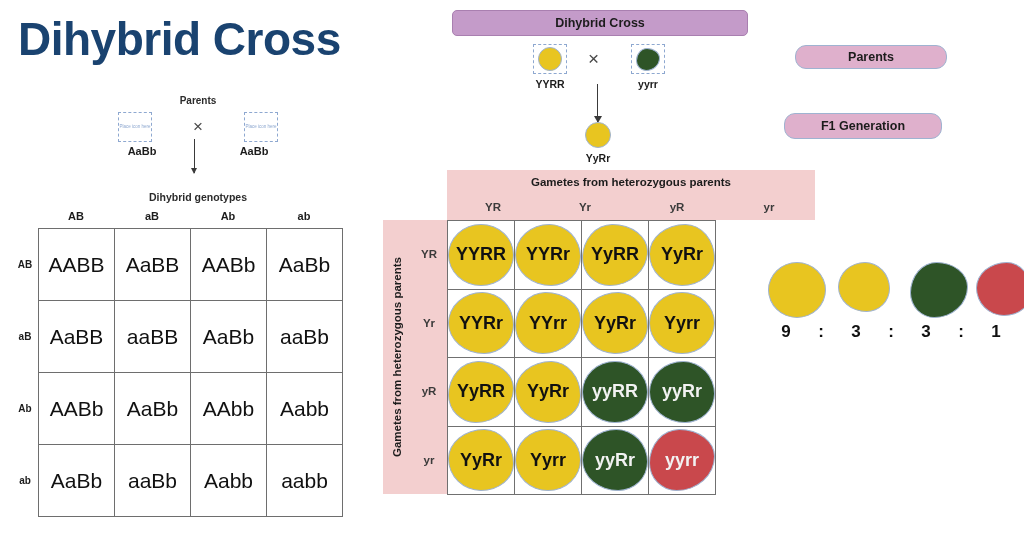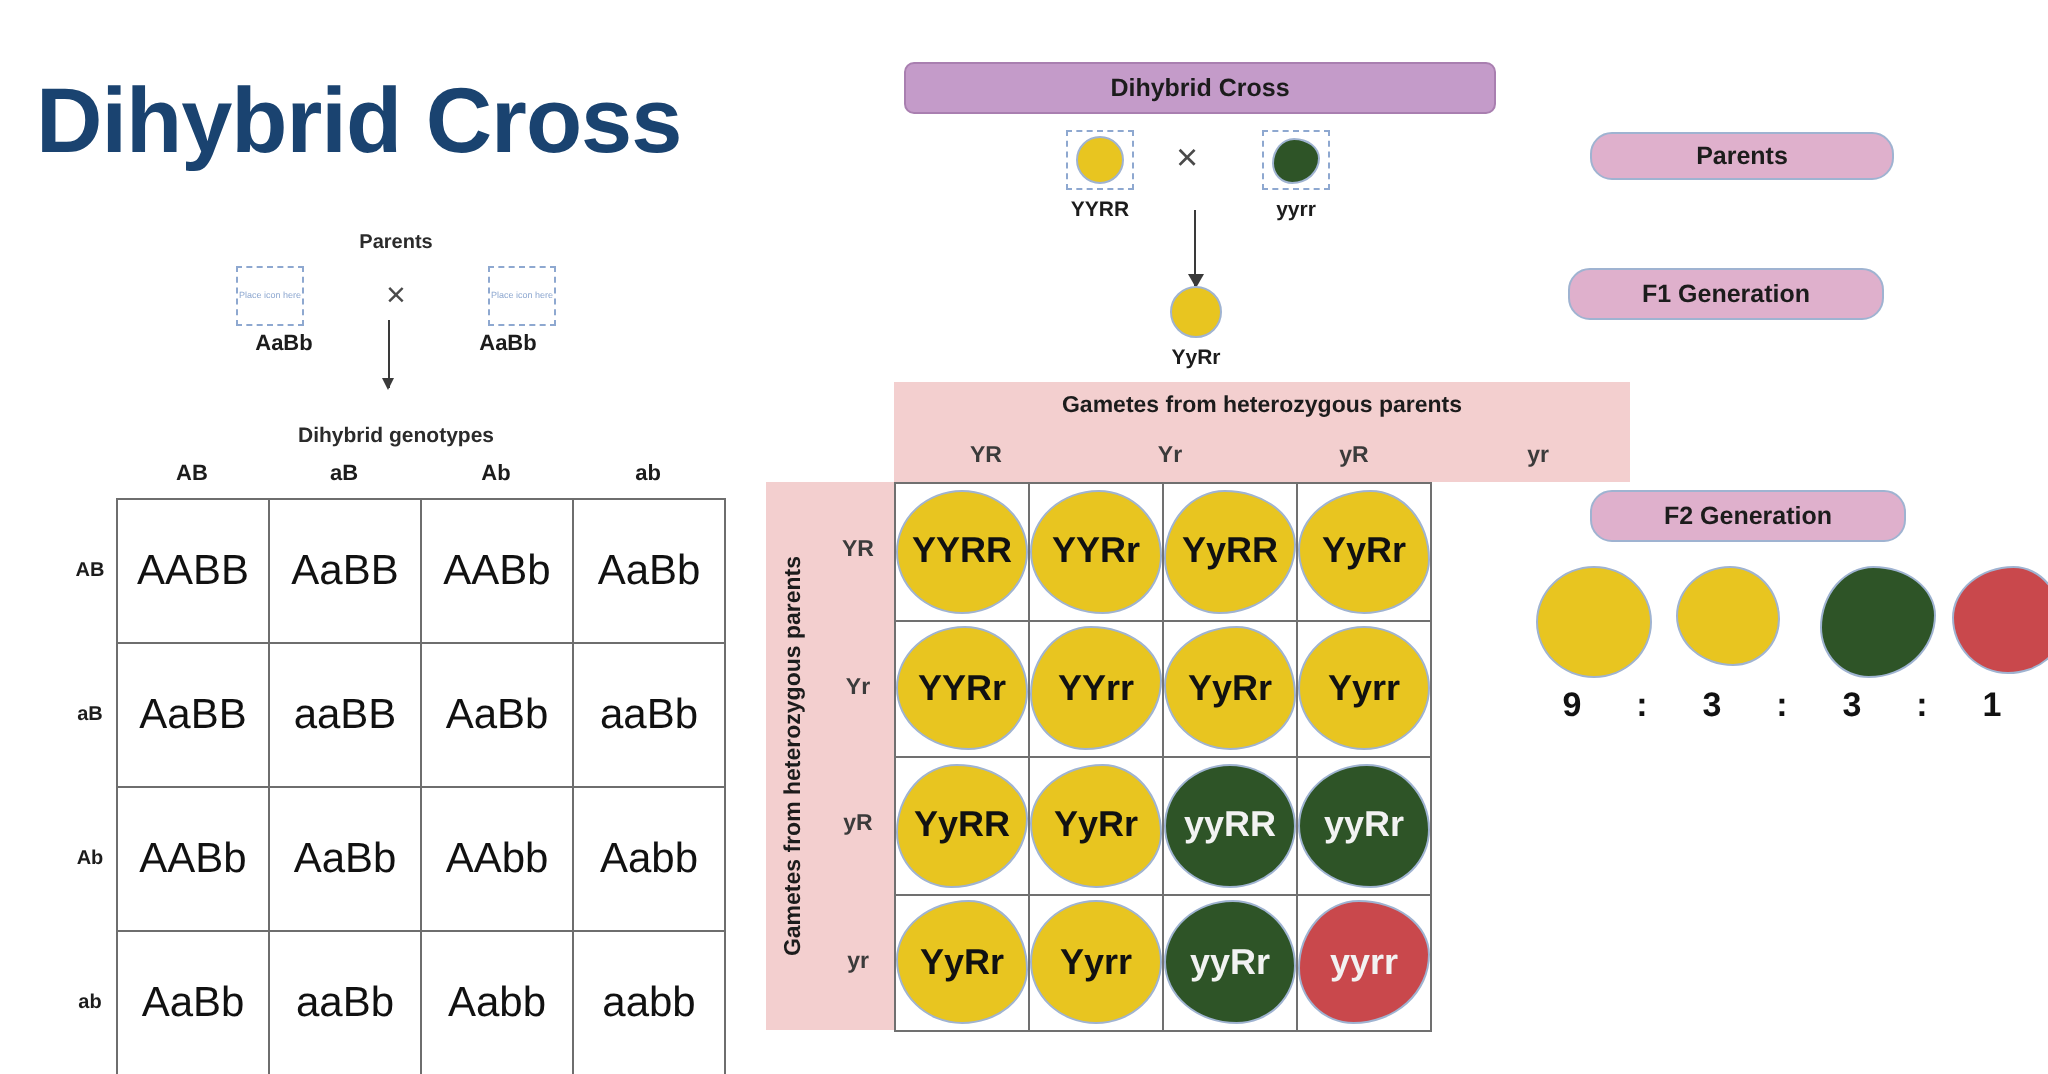--- a/index.html
+++ b/index.html
@@ -4,21 +4,21 @@
 <style>
   * { box-sizing: border-box; }
   html, body { margin:0; padding:0; }
   body {
     width:1024px; height:537px;
     background:#ffffff;
     font-family:"Liberation Sans", sans-serif;
     position:relative;
     overflow:hidden;
   }
-  .stage { position:absolute; inset:0;margin-top:21px; }
+  .stage { position:absolute; inset:0; }
 
   
   #page-title {
     position:absolute; left:18px; top:12px;
     font-size:46px; font-weight:bold; letter-spacing:-0.5px;
     color:#1A4370; white-space:nowrap;
   }
 
   
   #left-parents { position:absolute; left:118px; top:95px; width:160px; }
@@ -40,21 +40,21 @@
     content:""; position:absolute; left:-3px; bottom:-1px;
     border-left:3.5px solid transparent; border-right:3.5px solid transparent;
     border-top:6px solid #3a3a3a;
   }
   #offspring-caption {
     position:absolute; left:118px; top:191px; width:160px;
     text-align:center; font-size:10.5px; font-weight:bold; color:#2b2b2b;
   }
 
   
-  #left-grid-wrap { position:absolute; left:32px; top:210px; }
+  #left-grid-wrap { position:absolute; left:12px; top:210px; }
   .lg-colheads { display:flex; margin-left:26px; }
   .lg-colheads div { width:76px; text-align:center; font-size:11px;
                      font-weight:bold; color:#1c1c1c; padding-bottom:6px; }
   .lg-body { display:flex; }
   .lg-rowheads { display:flex; flex-direction:column; width:26px; }
   .lg-rowheads div { height:72px; display:flex; align-items:center;
                      justify-content:center; font-size:10px; font-weight:bold;
                      color:#1c1c1c; }
   .lg-table { border-collapse:collapse; }
   .lg-table td {
@@ -324,21 +324,20 @@
             <td>
               <div class="cellblob blob b-soft2 red" style="color: rgb(242, 242, 242);">yyrr</div>
             </td>
           </tr>
         </tbody>
       </table>
   </div>
 
   <div class="pill" id="pill-parents">Parents</div>
   <div class="pill" id="pill-f1">F1 Generation</div>
-  <div class="pill" id="pill-f2">F2 Generation</div>
 
   <div id="ratio-shapes">
       <div style="left: 6px;">
         <span class="blob b-round" style="width: 58px; height: 56px;"></span>
       </div>
       <div style="left: 76px;">
         <span class="blob b-soft1" style="width: 52px; height: 50px;"></span>
       </div>
       <div style="left: 148px;">
         <span class="blob b-soft2 green" style="width: 58px; height: 56px;"></span>

